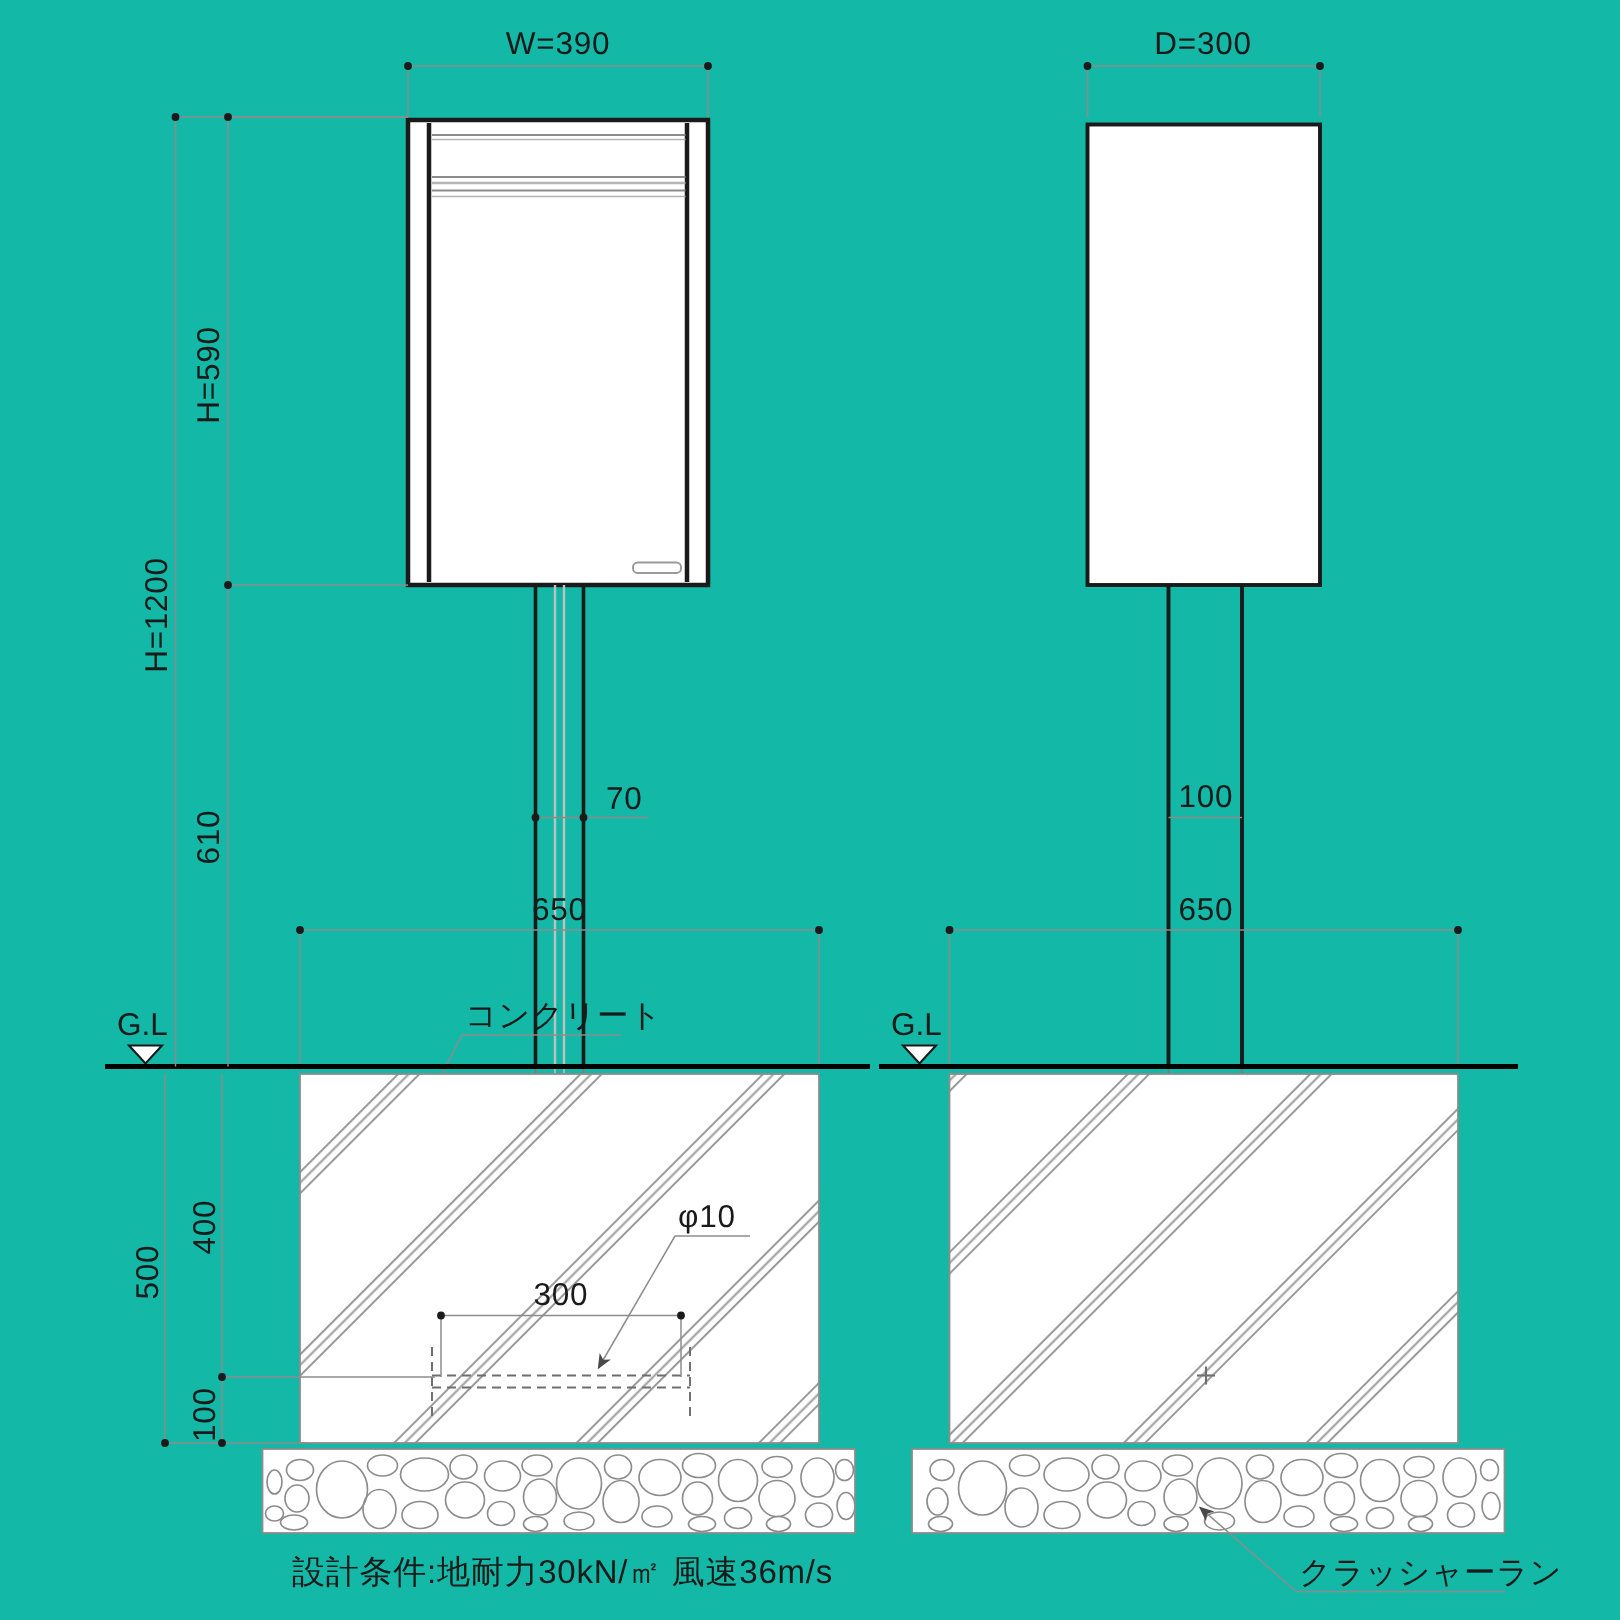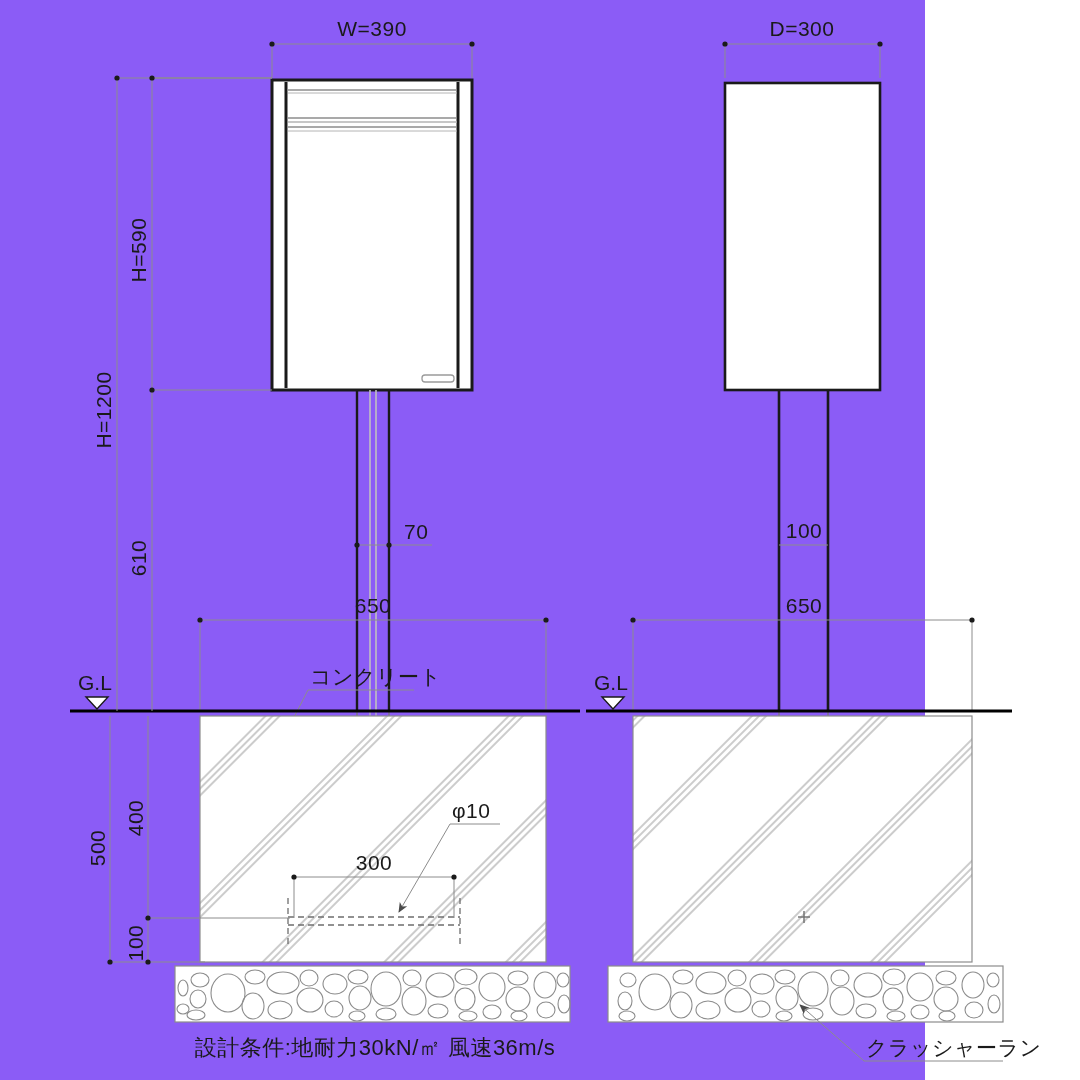--- a/index.html
+++ b/index.html
@@ -1,18 +1,18 @@
 <!DOCTYPE html>
 <html><head>
 <meta charset="utf-8">
 <style>
   html,body{margin:0;padding:0;background:#ffffff;}
   body{width:1080px;height:1080px;overflow:hidden;
        font-family:"Liberation Sans","DejaVu Sans",sans-serif;color:#1a1a1a;}
-  #stage{position:relative;width:925px;height:1080px;background:#8b5cf6;}
+  #stage{position:relative;width:1080px;height:1080px;background:#14b8a6;}
   svg#dwg{position:absolute;left:0;top:0;width:1080px;height:1080px;display:block;}
   text{font-family:"Liberation Sans","DejaVu Sans",sans-serif;fill:#1a1a1a;}
   .dimtxt{font-size:21px;letter-spacing:0.5px;}
   .jptxt{font-size:21px;letter-spacing:0.5px;}
   .bottomtxt{font-size:22px;letter-spacing:0.5px;}
   .gl{font-size:21px;}
 </style>
 </head>
 <body>
 

